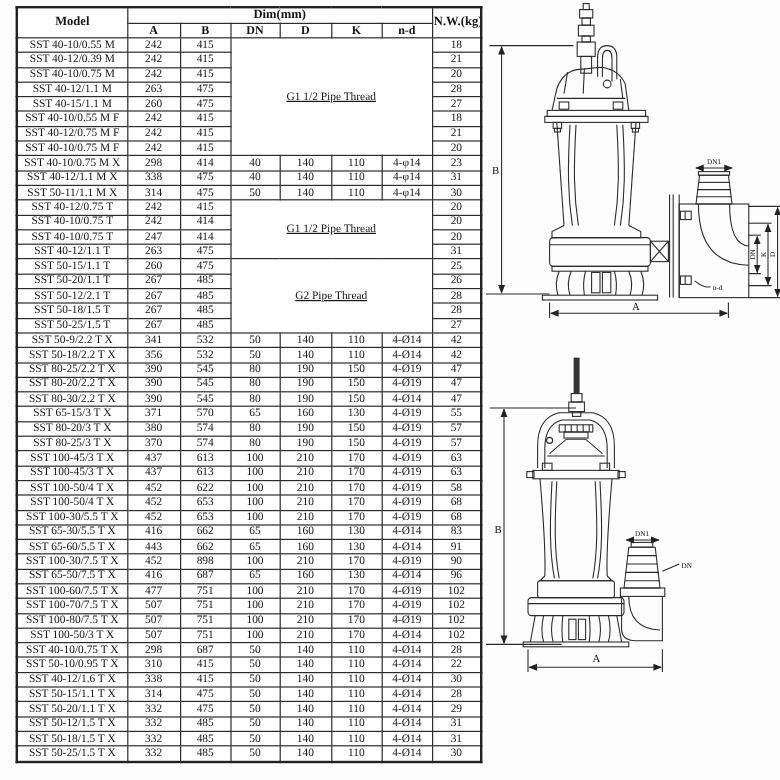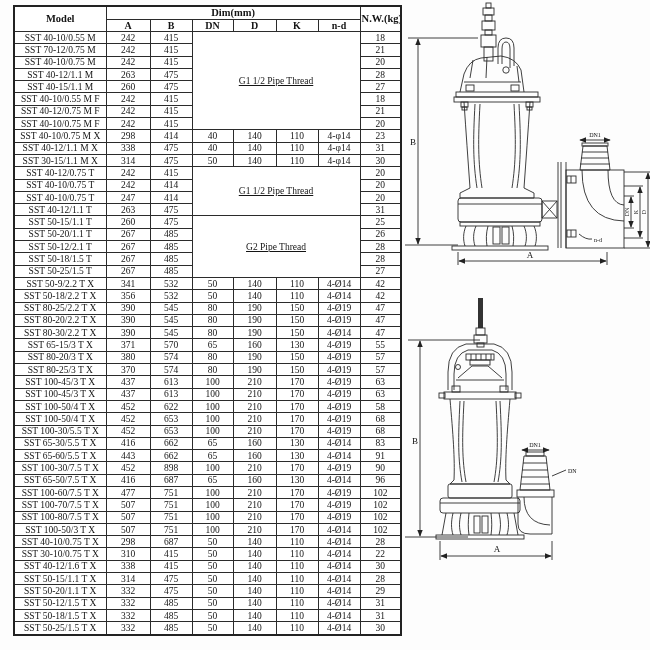--- a/index.html
+++ b/index.html
@@ -68,21 +68,21 @@
     </thead>
     <tbody id="spec-body">
         <tr>
           <td class="model">SST 40-10/0.55 M</td>
           <td class="num">242</td>
           <td class="num">415</td>
           <td class="pipe" colspan="4" rowspan="8">G1 1/2 Pipe Thread</td>
           <td class="num">18</td>
         </tr>
         <tr>
-          <td class="model">SST 70-12/0.75 M</td>
+          <td class="model">SST 40-12/0.39 M</td>
           <td class="num">242</td>
           <td class="num">415</td>
           <td class="num">21</td>
         </tr>
         <tr>
           <td class="model">SST 40-10/0.75 M</td>
           <td class="num">242</td>
           <td class="num">415</td>
           <td class="num">20</td>
         </tr>
@@ -130,21 +130,21 @@
           <td class="model">SST 40-12/1.1 M X</td>
           <td class="num">338</td>
           <td class="num">475</td>
           <td class="num">40</td>
           <td class="num">140</td>
           <td class="num">110</td>
           <td class="num">4-φ14</td>
           <td class="num">31</td>
         </tr>
         <tr>
-          <td class="model">SST 30-15/1.1 M X</td>
+          <td class="model">SST 50-11/1.1 M X</td>
           <td class="num">314</td>
           <td class="num">475</td>
           <td class="num">50</td>
           <td class="num">140</td>
           <td class="num">110</td>
           <td class="num">4-φ14</td>
           <td class="num">30</td>
         </tr>
         <tr>
           <td class="model">SST 40-12/0.75 T</td>
@@ -416,21 +416,21 @@
           <td class="model">SST 40-10/0.75 T X</td>
           <td class="num">298</td>
           <td class="num">687</td>
           <td class="num">50</td>
           <td class="num">140</td>
           <td class="num">110</td>
           <td class="num">4-Ø14</td>
           <td class="num">28</td>
         </tr>
         <tr>
-          <td class="model">SST 30-10/0.75 T X</td>
+          <td class="model">SST 50-10/0.95 T X</td>
           <td class="num">310</td>
           <td class="num">415</td>
           <td class="num">50</td>
           <td class="num">140</td>
           <td class="num">110</td>
           <td class="num">4-Ø14</td>
           <td class="num">22</td>
         </tr>
         <tr>
           <td class="model">SST 40-12/1.6 T X</td>

